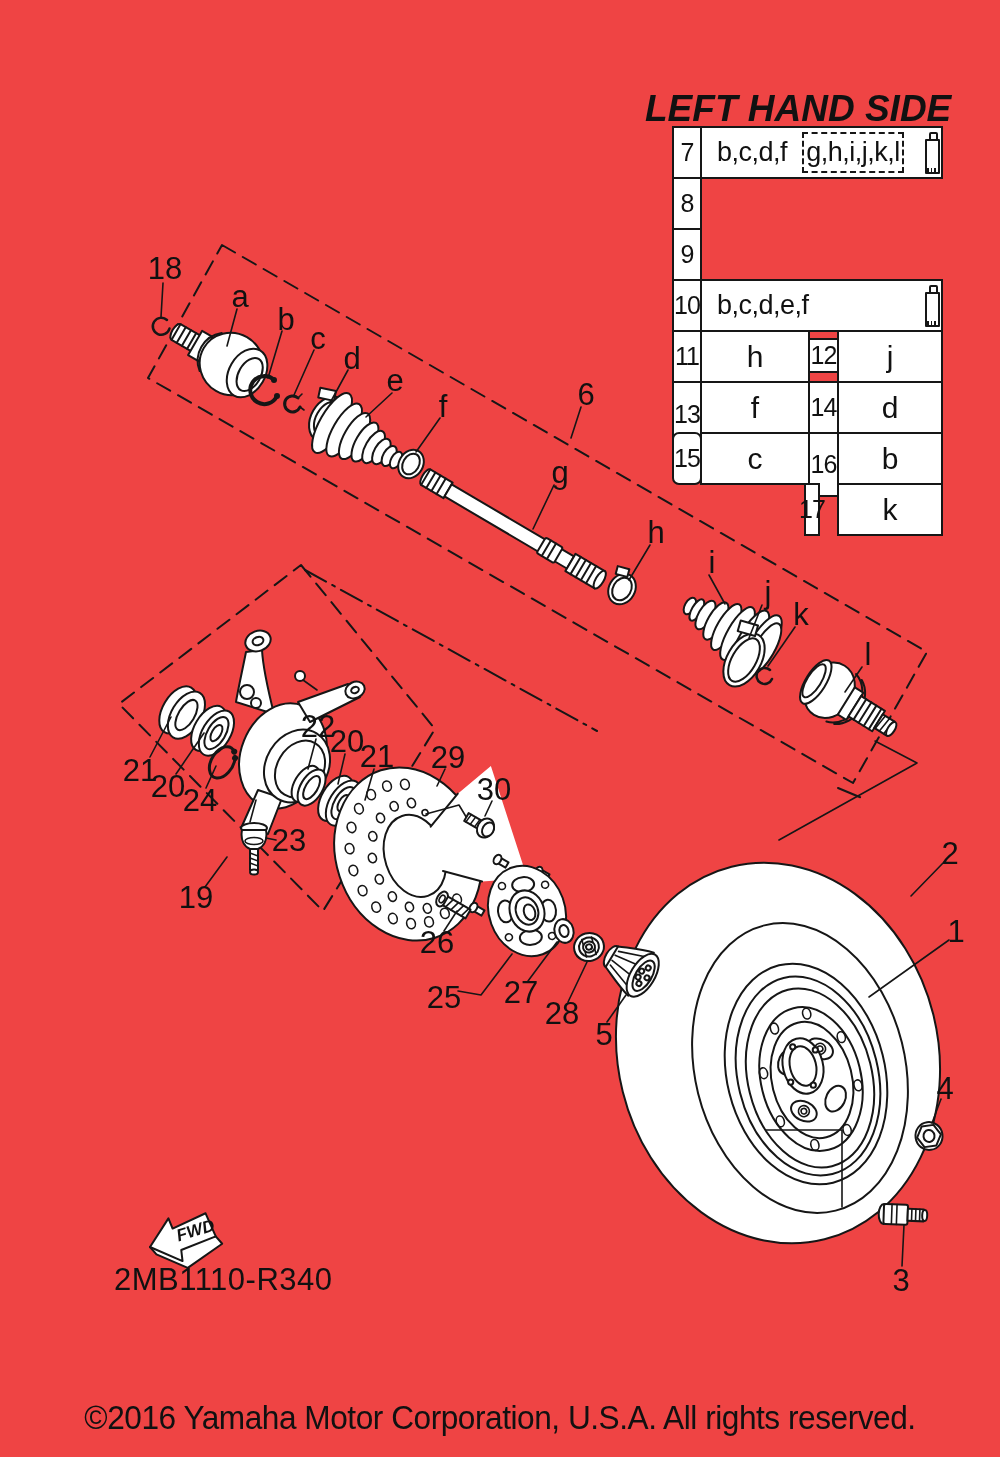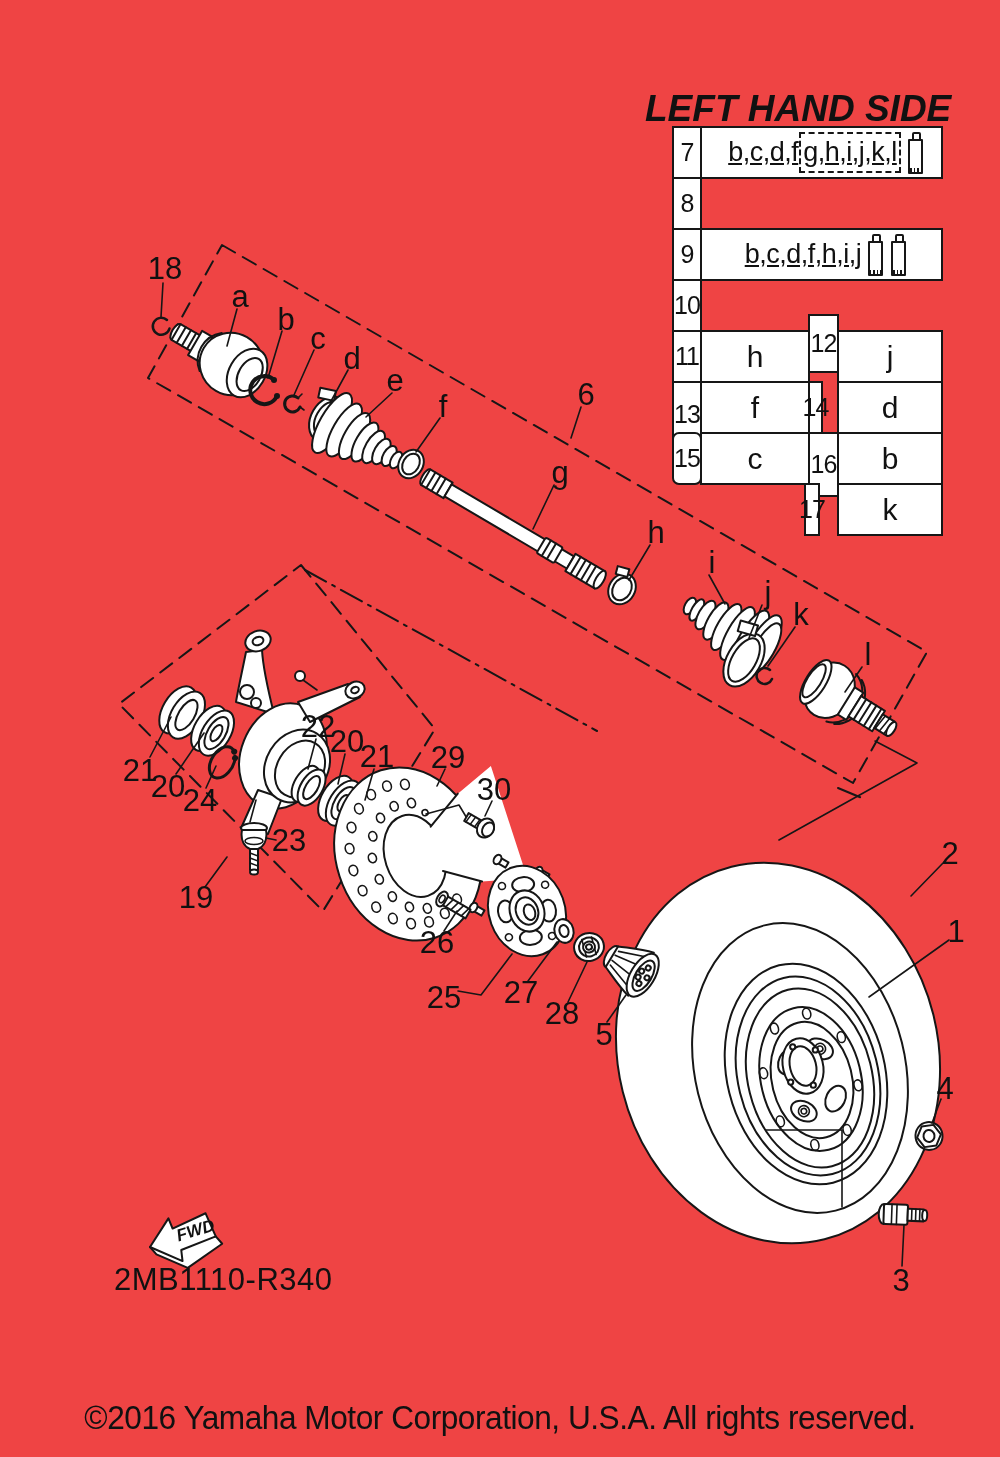--- a/index.html
+++ b/index.html
@@ -4,21 +4,21 @@
 <style>
   html,body{margin:0;padding:0;background:#fff;}
   .page{position:relative;width:1000px;height:1457px;background:#ef4444;overflow:hidden;
         font-family:"Liberation Sans",sans-serif;color:#111;}
   .title{position:absolute;left:645px;top:88px;width:300px;font-size:37px;font-weight:bold;
          font-style:italic;letter-spacing:0px;white-space:nowrap;color:#111;}
   #parts-table{position:absolute;left:672px;top:126px;width:271px;height:412px;}
   .cell{position:absolute;box-sizing:border-box;border:2.5px solid #161616;display:flex;
         align-items:center;background:#fff;color:#111;}
   .cell.num{justify-content:center;font-size:25px;letter-spacing:-1px;padding:0;}
-  .cell.letters{font-size:27px;padding-left:9px;letter-spacing:-0.5px;justify-content:center;text-decoration:underline;}
+  .cell.letters{font-size:27px;padding-left:15px;letter-spacing:-0.5px;justify-content:space-between;}
   .cell.letter1{justify-content:center;font-size:30px;}
   .gbox{border:2.5px dashed #161616;padding:3px 2px;margin-left:1px;white-space:nowrap;}
   .gtxt{white-space:nowrap;}
   .tube{position:relative;width:17px;height:42px;margin-left:6px;flex:none;}
   .tube i{display:block;position:absolute;}
   .tube .cap{left:5px;top:0;width:5px;height:7px;border:2px solid #161616;border-radius:2px 2px 0 0;background:#fff;}
   .tube .tbody{left:1px;top:7px;width:11px;height:31px;border:2px solid #161616;border-radius:1px;background:#fff;}
   .tube .hatch{left:3px;bottom:1px;width:11px;height:5px;
         background:repeating-linear-gradient(90deg,#161616 0 1.5px,transparent 1.5px 3.5px);}
   .code{position:absolute;left:114px;top:1262px;font-size:31px;letter-spacing:0.5px;color:#111;}
@@ -46,41 +46,36 @@
         <span class="gtxt">b,c,d,f</span>
         <span class="gbox">g,h,i,j,k,l</span>
         <span class="tube">
           <i class="cap"></i>
           <i class="tbody"></i>
           <i class="hatch"></i>
         </span>
       </div>
       <div class="cell num" style="left: 0px; top: 51px; width: 30px; height: 53px;">8</div>
       <div class="cell num" style="left: 0px; top: 102px; width: 30px; height: 53px;">9</div>
-      <div class="cell letters" style="left: 28px; top: 102px; width: 243px; height: 53px;">
-        <span class="gtxt">b,c,d,f,h,i,j</span>
-        <span class="tube">
-          <i class="cap"></i>
-          <i class="tbody"></i>
-          <i class="hatch"></i>
-        </span>
+      <div class="cell num" style="left: 0px; top: 153px; width: 30px; height: 53px;">10</div>
+      <div class="cell letters" style="left: 28px; top: 153px; width: 243px; height: 53px;">
+        <span class="gtxt">b,c,d,e,f</span>
         <span class="tube">
           <i class="cap"></i>
           <i class="tbody"></i>
           <i class="hatch"></i>
         </span>
       </div>
-      <div class="cell num" style="left: 0px; top: 153px; width: 30px; height: 53px;">10</div>
       <div class="cell num" style="left: 0px; top: 204px; width: 30px; height: 53px;">11</div>
       <div class="cell letter1" style="left: 28px; top: 204px; width: 110px; height: 53px;">h</div>
-      <div class="cell num" style="left: 136px; top: 188px; width: 31px; height: 59px;">12</div>
+      <div class="cell num" style="left: 136px; top: 212px; width: 31px; height: 35px;">12</div>
       <div class="cell letter1" style="left: 165px; top: 204px; width: 106px; height: 53px;">j</div>
       <div class="cell num" style="left: 0px; top: 255px; width: 30px; height: 67px;">13</div>
       <div class="cell letter1" style="left: 28px; top: 255px; width: 110px; height: 53px;">f</div>
-      <div class="cell num" style="left: 136px; top: 255px; width: 15px; height: 53px;">14</div>
+      <div class="cell num" style="left: 136px; top: 255px; width: 31px; height: 53px;">14</div>
       <div class="cell letter1" style="left: 165px; top: 255px; width: 106px; height: 53px;">d</div>
       <div class="cell num" style="left: 0px; top: 306px; width: 30px; height: 53px; border-radius: 7px;">15</div>
       <div class="cell letter1" style="left: 28px; top: 306px; width: 110px; height: 53px;">c</div>
       <div class="cell num" style="left: 136px; top: 306px; width: 31px; height: 65px;">16</div>
       <div class="cell letter1" style="left: 165px; top: 306px; width: 106px; height: 53px;">b</div>
       <div class="cell num" style="left: 132px; top: 357px; width: 16px; height: 53px;">17</div>
       <div class="cell letter1" style="left: 165px; top: 357px; width: 106px; height: 53px;">k</div>
     </div>
 
   <svg id="diagram" width="1000" height="1457" viewBox="0 0 1000 1457" xmlns="http://www.w3.org/2000/svg">

